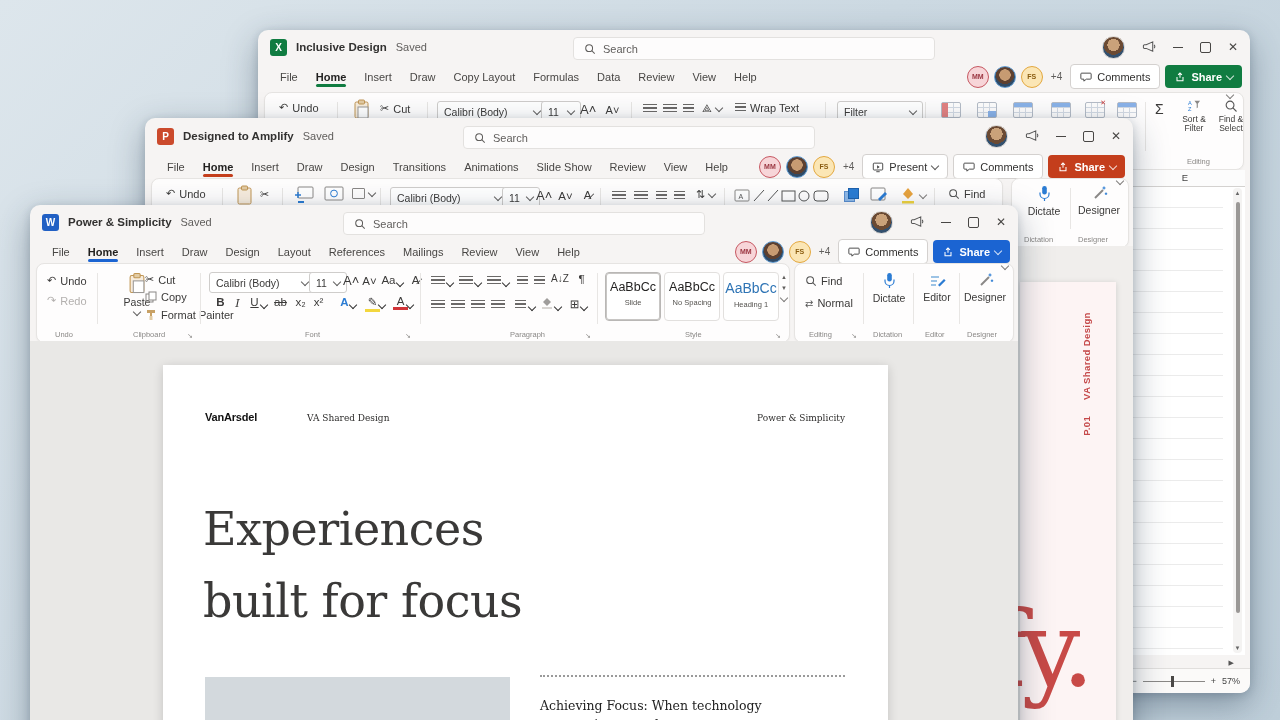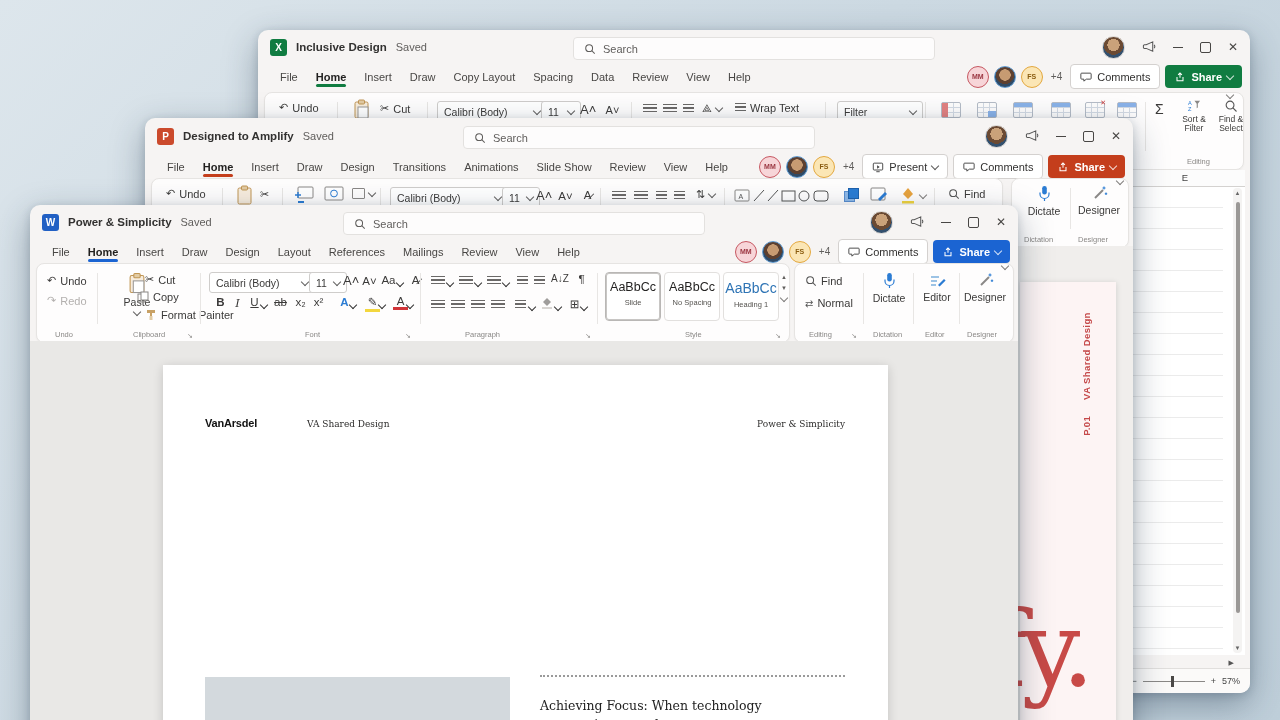--- a/index.html
+++ b/index.html
@@ -73,21 +73,21 @@
           text-align:center;padding-top:7px;box-sizing:border-box;}
   .stcard.sel{border-color:#b9b7b5;box-shadow:inset 0 0 0 1px #c8c6c4;}
   .stsample{font-size:12.5px;color:#242322;}
   .stname{font-size:7.5px;color:#55534f;margin-top:4px;}
   .h1blue{color:#2e74b5;font-size:14px;}
 
   
   .docarea{position:absolute;left:0;right:0;top:136px;bottom:0;background:#e9e8e6;}
   .page{position:absolute;left:133px;top:24px;width:725px;height:600px;background:#fff;
         box-shadow:0 2px 10px rgba(0,0,0,.16);}
-  .pg-head{position:absolute;top:52px;left:42px;right:43px;height:16px;font-size:9px;color:#2d2c2b;}
+  .pg-head{position:absolute;top:46px;left:42px;right:43px;height:16px;font-size:9px;color:#2d2c2b;}
   .logo{font-weight:700;letter-spacing:-.2px;font-size:11px;color:#111;}
   .serif{font-family:"DejaVu Serif",serif;}
   .headline{position:absolute;left:40px;top:128px;font-family:"DejaVu Serif",serif;font-size:46px;
             line-height:72px;color:#3a3938;letter-spacing:-.5px;}
   .imgbox{position:absolute;left:42px;top:312px;width:305px;height:180px;background:#d3d9dd;}
   .dotline{position:absolute;left:377px;top:310px;width:305px;border-top:2px dotted #9a9a9a;}
   .bodytext{position:absolute;left:377px;top:332px;width:308px;font-family:"DejaVu Serif",serif;
             font-size:12.5px;color:#222;line-height:1.5;}
 
   
@@ -168,21 +168,21 @@
       <span class="wctl wclose">✕</span>
     </div>
   </div>
   <div class="tabrow" style="top:34px;">
     <div class="tabs">
         <span class="tab">File</span>
         <span class="tab active">Home</span>
         <span class="tab">Insert</span>
         <span class="tab">Draw</span>
         <span class="tab">Copy Layout</span>
-        <span class="tab">Spacing</span>
+        <span class="tab">Formulas</span>
         <span class="tab">Data</span>
         <span class="tab">Review</span>
         <span class="tab">View</span>
         <span class="tab">Help</span>
       </div>
     <div class="tabrow-right">
       <span class="cav mm">MM</span>
       <span class="cav ph"></span>
       <span class="cav fs">FS</span>
       <span class="plus">+4</span>
@@ -554,21 +554,21 @@
           <rect x="5.5" y="1" width="6" height="4" rx="1" fill="#e2cba3" stroke="#c09553"></rect>
           <rect x="5" y="8" width="10" height="11" fill="#fff" stroke="#9a9896"></rect>
         </svg>
       <span>Paste</span>
         <span class="cv"></span>
     </div>
     <div style="position:absolute;left:108px;top:9px;" class="rbtn">
         <span>✂</span>
         <span>Cut</span>
       </div>
-    <div style="position:absolute;left:100px;top:27px;" class="rbtn">
+    <div style="position:absolute;left:108px;top:27px;" class="rbtn">
       <svg class="i12" viewBox="0 0 12 12">
           <rect x="1" y="3" width="7" height="8" fill="none" stroke="#8a8886"></rect>
           <rect x="4" y="1" width="7" height="8" fill="#fff" stroke="#8a8886"></rect>
         </svg>
       <span>Copy</span>
     </div>
     <div style="position:absolute;left:108px;top:45px;" class="rbtn">
       <svg class="i12" viewBox="0 0 12 12">
           <path d="M2 1h8v3H2z" fill="#c8a165"></path>
           <path d="M5 4h2v3H5z" fill="#c8a165"></path>
@@ -626,21 +626,21 @@
     <span class="il" style="position:absolute;left:454px;top:36px;"></span>
     <span class="il sm" style="position:absolute;left:478px;top:36px;"></span>
       <span class="cv" style="position:absolute;left:492px;top:40px;"></span>
     <svg style="position:absolute;left:504px;top:33px;" class="i12" viewBox="0 0 12 12">
         <path d="M6 1 10 5 6 9 2 5z" fill="#9f9d9b"></path>
         <rect x="1" y="10" width="10" height="2" fill="#d8d5d2"></rect>
       </svg>
       <span class="cv" style="position:absolute;left:518px;top:40px;"></span>
     <span class="fbtn" style="position:absolute;left:530px;top:33px;">⊞</span>
       <span class="cv" style="position:absolute;left:544px;top:40px;"></span>
-    <span class="glabel" style="left:428px;">Paragraph</span>
+    <span class="glabel" style="left:473px;">Paragraph</span>
     <span class="launch" style="left:548px;">↘</span>
     <div class="vsep" style="left:560px;"></div>
 
     <div class="stcard sel" style="position:absolute;left:568px;top:8px;">
       <div class="stsample">AaBbCc</div>
       <div class="stname">Slide</div>
     </div>
     <div class="stcard" style="position:absolute;left:627px;top:8px;">
       <div class="stsample">AaBbCc</div>
       <div class="stname">No Spacing</div>
@@ -706,18 +706,22 @@
     <span class="cv" style="position:absolute;right:5px;bottom:7px;color:#605e5c;"></span>
   </div>
 
   <div class="docarea">
     <div class="page">
       <div class="pg-head">
         <span class="logo" style="position:absolute;left:0;top:0;">VanArsdel</span>
         <span class="serif" style="position:absolute;left:102px;top:2px;">VA Shared Design</span>
         <span class="serif" style="position:absolute;right:0;top:2px;">Power &amp; Simplicity</span>
       </div>
+      <div class="headline">
+        <div>Experiences</div>
+        <div>built for focus</div>
+      </div>
       <div class="imgbox"></div>
       <div class="dotline"></div>
       <div class="bodytext">Achieving Focus: When technology communicates and</div>
     </div>
   </div>
 </div>
 
 </body></html>

